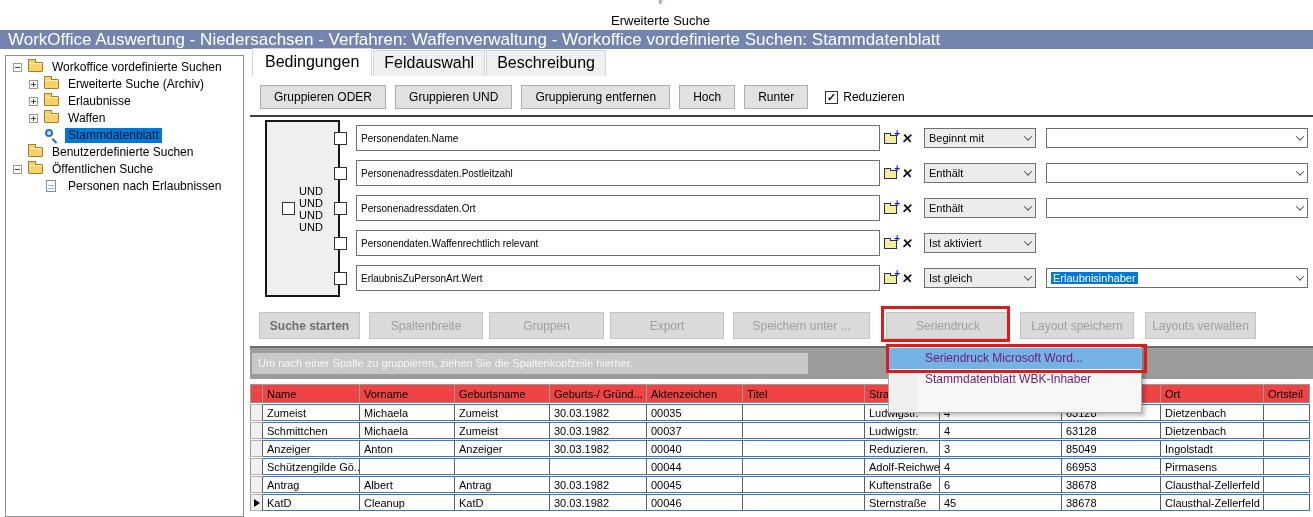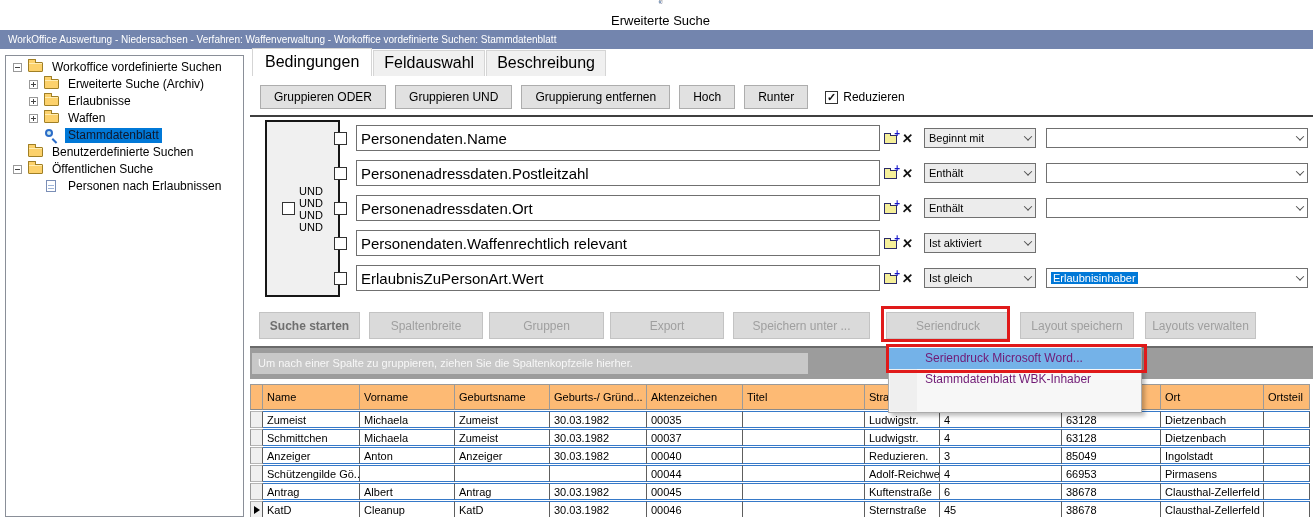--- a/index.html
+++ b/index.html
@@ -7,21 +7,21 @@
   #app {
     position:relative; width:1313px; height:517px; overflow:hidden;
     font-family:"Liberation Sans", sans-serif; background:#fff; color:#000;
   }
   
   .titlebar { position:absolute; left:0; top:0; width:100%; height:28px;
     display:flex; align-items:center; gap:9px; padding-left:8px; background:#fff;flex-direction:column; }
   .titlebar .title { font-size:13px; color:#000; }
   
   .bluebar { position:absolute; left:0; top:30px; width:100%; height:19px;
-    background:#7385ae; color:#fff; font-size:10px; line-height:19px;
+    background:#7385ae; color:#fff; font-size:17px; line-height:19px;
     padding-left:8px; white-space:nowrap; }
   
   .treepanel { position:absolute; left:5px; top:55px; width:239px; height:462px;
     background:#fff; border:1px solid #8a8f98; padding-top:3px; overflow:hidden; }
   .tree-item { height:17px; display:flex; align-items:center; font-size:12px; white-space:nowrap; cursor:default; }
   .slot { width:13px; height:11px; flex:0 0 13px; position:relative; margin-right:3px; }
   .exp { position:absolute; left:1px; top:1px; width:9px; height:9px; background:#fff; border:1px solid #999; }
   .exp::before { content:""; position:absolute; left:1px; top:3px; width:5px; height:1px; background:#444; }
   .exp.plus::after { content:""; position:absolute; left:3px; top:1px; width:1px; height:5px; background:#444; }
   .ico { width:16px; height:13px; flex:0 0 16px; position:relative; margin-right:5px; }
@@ -44,21 +44,21 @@
   .cbwrap { display:flex; align-items:center; gap:5px; margin-left:8px; font-size:12px; }
   .cb { width:13px; height:13px; background:#fff; border:1px solid #333; display:inline-flex;
     align-items:center; justify-content:center; font-size:11px; line-height:11px; font-weight:bold; color:#111; }
   
   .conds { position:absolute; left:250px; top:115px; width:1063px; height:186px; border-top:2px solid #3f3f3f; background:#fff; }
   .undpanel { position:absolute; left:15px; top:3px; width:75px; height:177px; background:#f0f0f0;
     border:2px solid #161616; display:flex; align-items:center; justify-content:center; gap:4px; }
   .und-labels { display:flex; flex-direction:column; font-size:11px; line-height:12px; color:#000; }
   .cond-row { position:absolute; left:84px; width:974px; height:22px; display:flex; align-items:center; }
   .cond-row .cb { margin-right:9px; flex:0 0 13px; }
-  .field-input { width:524px; height:20px; border:1px solid #707070; background:#fff; font-size:15px;
+  .field-input { width:524px; height:20px; border:1px solid #707070; background:#fff; font-size:10px;
     padding:12px 4px; font-family:"Liberation Sans", sans-serif; }
   .rowicons { display:flex; align-items:center; margin-left:4px; width:31px; flex:0 0 31px; }
   .foldplus { position:relative; width:16px; height:14px; display:inline-block; }
   .foldplus .fbody { position:absolute; left:0; top:4px; width:13px; height:9px; background:#f5ef9a; border:1px solid #2a2a66; }
   .foldplus .fbody::before { content:""; position:absolute; left:-1px; top:-3px; width:5px; height:2px; background:#f5ef9a; border:1px solid #2a2a66; border-bottom:none; }
   .foldplus .plus { position:absolute; right:0; top:-2px; color:#1414c8; font-size:10px; font-weight:bold; line-height:10px; }
   .xicon { font-size:13px; font-weight:bold; color:#111; margin-left:2px; transform:skewX(-6deg); }
   .combo { height:20px; border:1px solid #707070; display:flex; align-items:center; font-size:11px; padding:0 4px; }
   .combo .chev { margin-left:auto; width:6px; height:6px; border-right:1px solid #505050; border-bottom:1px solid #505050; transform:rotate(45deg) translate(-1px,-1px); flex:0 0 6px; }
   .op { width:112px; margin-left:9px; background:#ececec; flex:0 0 112px; }
@@ -68,22 +68,22 @@
   .dbtn { position:absolute; top:312px; height:27px; background:#dadada; border:1px solid #c3c3c3;
     color:#9f9f9f; font-size:12px; display:flex; align-items:center; justify-content:center; cursor:default; }
   .dbtn.first { font-weight:bold; color:#6f6f6f; }
   
   .groupbar { position:absolute; left:250px; top:346px; width:1063px; height:33px; background:#9c9c9c; border-top:2px solid #6a6a6a; }
   .groupbar .hint { position:absolute; left:2px; top:5px; height:21px; line-height:21px; width:556px;
     background:#c8c8c8; color:#f7f7f7; font-size:11px; padding:0 6px; white-space:nowrap; overflow:hidden; }
   
   .tablewrap { position:absolute; left:250px; top:383px; width:1063px; height:134px; overflow:hidden; background:#fff; }
   table.grid { border-collapse:separate; border-spacing:0 1px; table-layout:fixed; width:1060px; font-size:11px; }
-  table.grid thead td { background:#fdba74; border-top:1px solid #9a9a9a; border-right:1px solid #9a9a9a;
-    border-bottom:1px solid #8a8a8a; height:26px; padding:0 4px; white-space:nowrap; overflow:hidden; }
+  table.grid thead td { background:#ef4444; border-top:1px solid #9a9a9a; border-right:1px solid #9a9a9a;
+    border-bottom:1px solid #8a8a8a; height:19px; padding:0 4px; white-space:nowrap; overflow:hidden; }
   table.grid thead td:first-child { border-left:1px solid #9a9a9a; }
   table.grid tbody td { background:#fff; border-top:1px solid #3679c8; border-bottom:1px solid #3679c8;
     border-right:1px solid #5e5e5e; height:17px; padding:0 4px; white-space:nowrap; overflow:hidden; }
   table.grid tbody td.selcol { background:#f0f0f0; border-top:1px solid #b5b5b5; border-bottom:1px solid #b5b5b5;
     border-left:1px solid #9a9a9a; padding:0 1px; text-align:center; }
   .rowmark { display:inline-block; width:0; height:0; border-left:6px solid #000;
     border-top:4px solid transparent; border-bottom:4px solid transparent; }
   
   .menu { position:absolute; left:888px; top:346px; width:254px; height:67px; background:#f7f7f7;
     border:1px solid #ababab; box-shadow:3px 3px 4px rgba(0,0,0,.25); z-index:50; padding:1px 0; }

